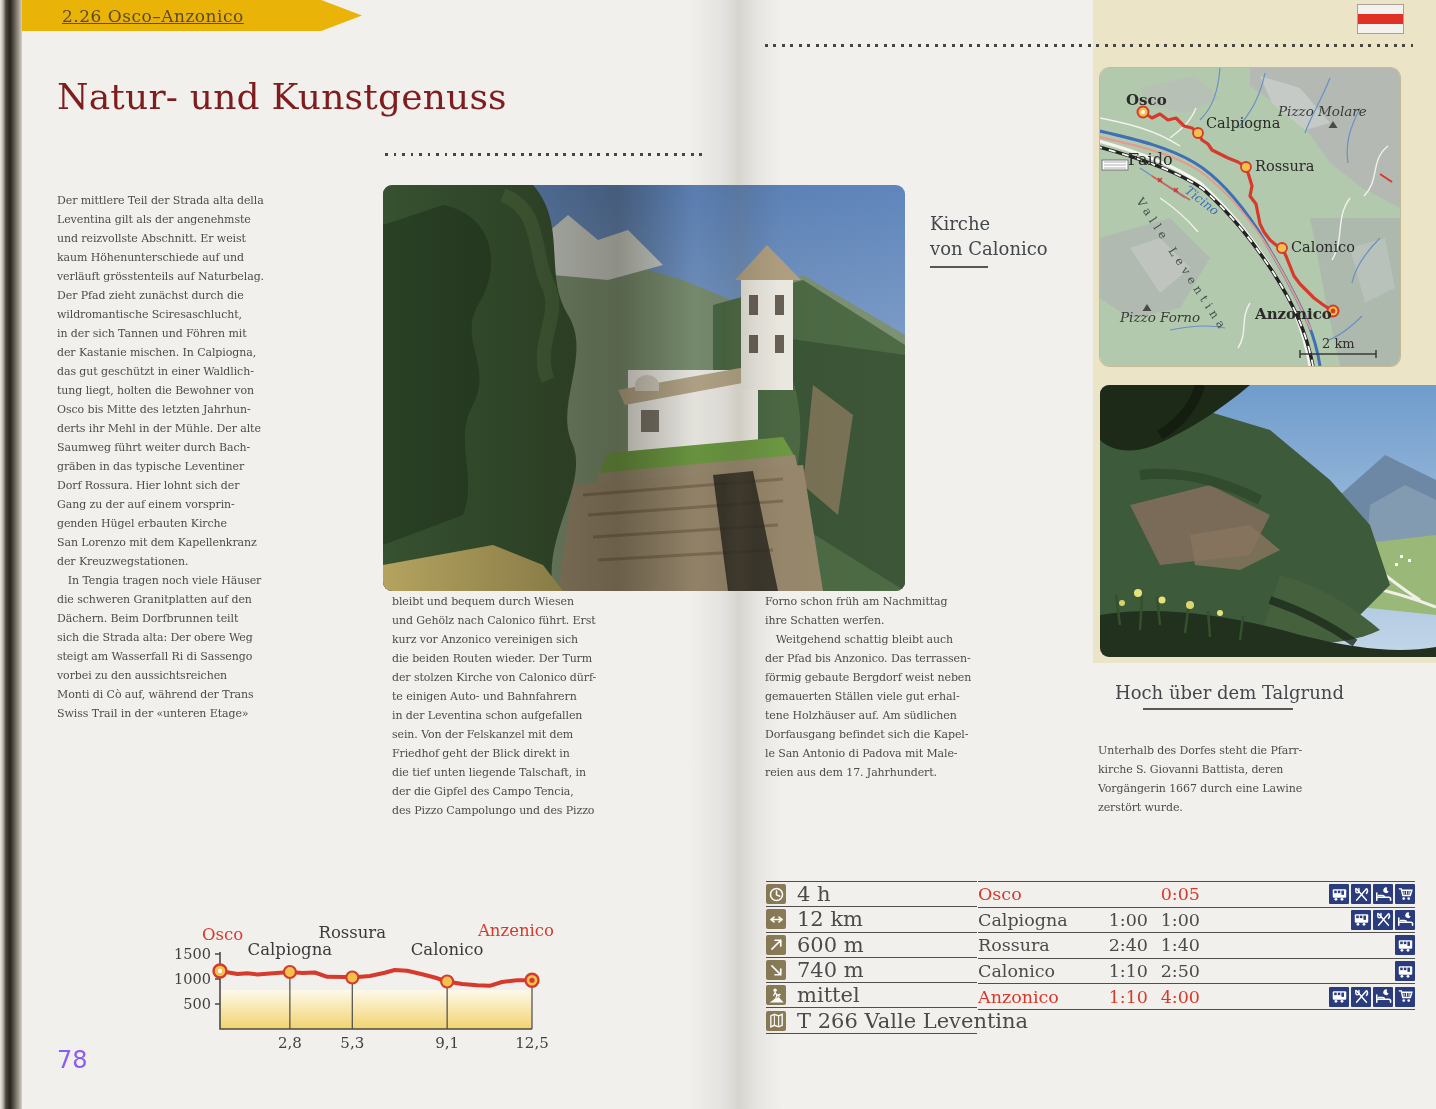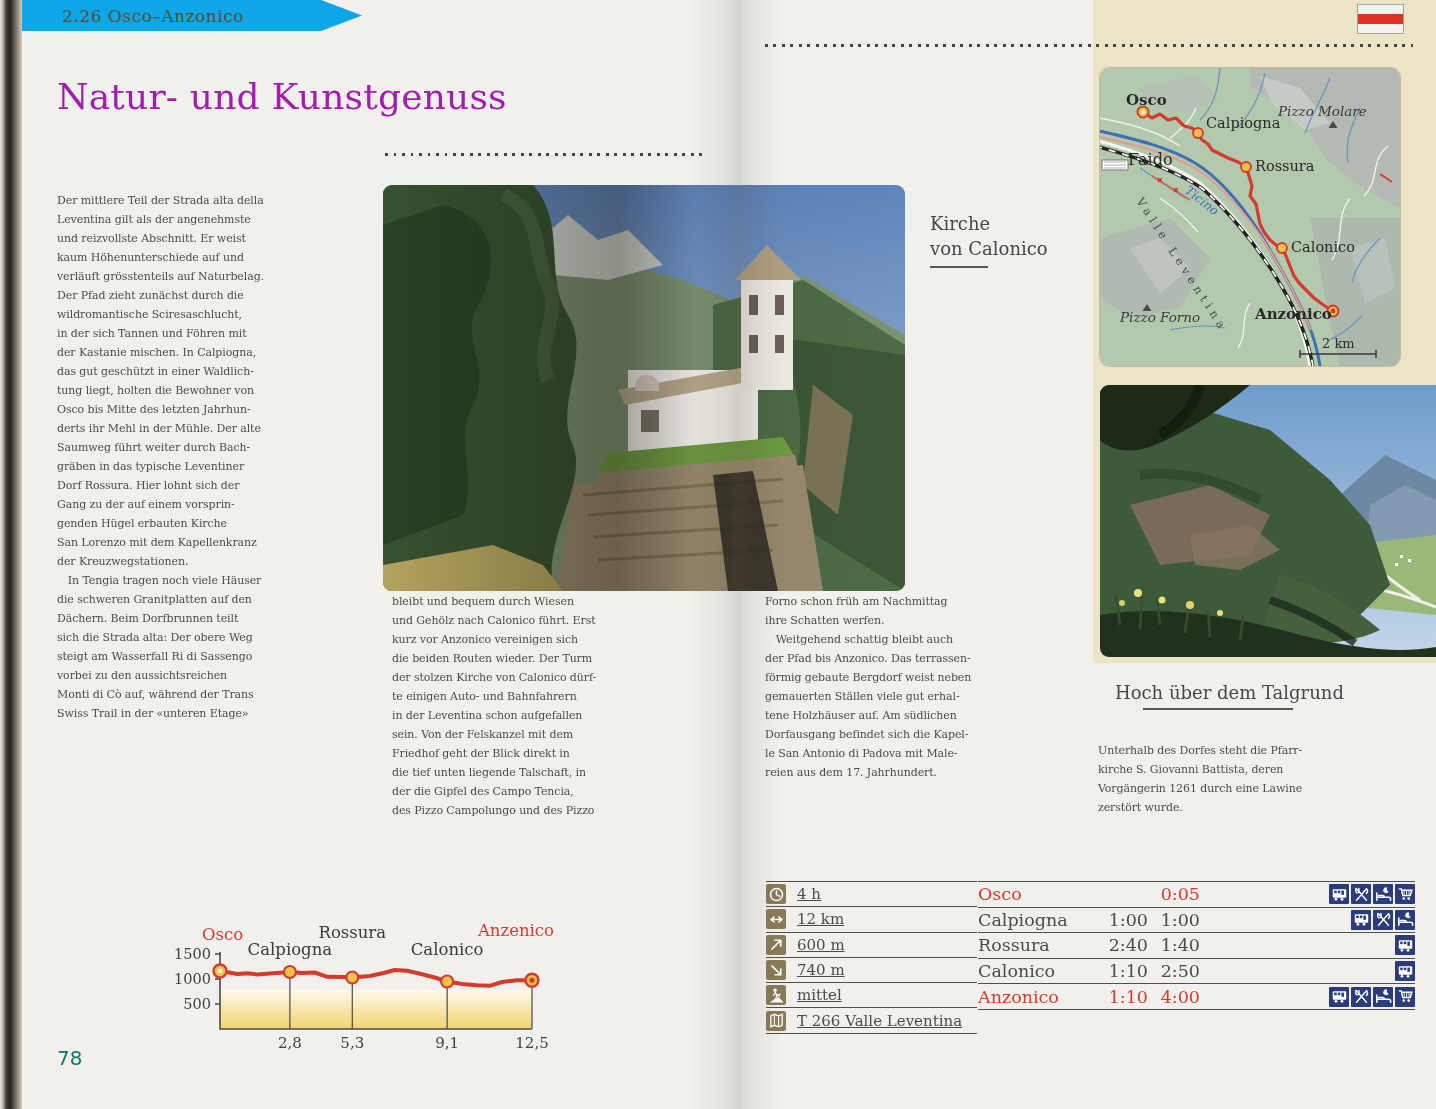--- a/index.html
+++ b/index.html
@@ -3,52 +3,52 @@
 <meta charset="utf-8">
 <style>
   html,body{margin:0;padding:0;background:#888;}
   .sheet{position:relative;width:1436px;height:1109px;background:#f1f0ed;overflow:hidden;
          font-family:"DejaVu Serif",serif;color:#4b4b4b;}
   .book-edge{position:absolute;left:0;top:0;width:22px;height:100%;
     background:linear-gradient(90deg,#eceae4 0px,#b9b4aa 3px,#4a443c 6px,#26221c 10px,#6b655a 15px,#a79f92 19px,#d5d0c6 22px);}
   .gutter{position:absolute;left:688px;top:0;width:94px;height:100%;pointer-events:none;z-index:40;
     background:linear-gradient(90deg,rgba(0,0,0,0) 0%,rgba(0,0,0,0.06) 38%,rgba(80,70,50,0.16) 54%,rgba(0,0,0,0.05) 72%,rgba(0,0,0,0) 100%);}
   .cream-panel{position:absolute;left:1093px;top:0;width:343px;height:663px;background:#ece4c6;}
-  .route-tab{position:absolute;left:22px;top:0;width:340px;height:31px;background:#0ea5e9;
-    clip-path:polygon(0 0,88% 0,100% 50%,88% 100%,0 100%);display:flex;align-items:center;}
+  .route-tab{position:absolute;left:22px;top:0;width:340px;height:31px;background:#eab308;
+    clip-path:polygon(0 0,88% 0,100% 50%,88% 100%,0 100%);display:flex;align-items:center;text-decoration:underline;}
   .route-tab span{font-size:17px;color:#5d4a26;padding-left:40px;letter-spacing:0.5px;}
-  .page-title{position:absolute;left:57px;top:76px;font-size:36px;color:#a21caf;letter-spacing:0.2px;}
+  .page-title{position:absolute;left:57px;top:76px;font-size:36px;color:#7f1d1d;letter-spacing:0.2px;}
   .dotted{position:absolute;height:3px;
     background-image:repeating-linear-gradient(90deg,#474742 0px,#474742 2.6px,transparent 2.6px,transparent 8.5px);}
   .dot-left{left:385px;top:153px;width:318px;}
   .dot-right{left:765px;top:44px;width:648px;z-index:5;}
   .bodytext{position:absolute;font-size:11px;line-height:19px;color:#4c4c4c;white-space:pre-line;letter-spacing:-0.1px;}
   .col1{left:57px;top:191px;width:330px;}
   .col2{left:392px;top:592px;width:330px;}
   .col3{left:765px;top:592px;width:330px;}
   .sidebar-text{left:1098px;top:741px;width:330px;}
   .caption{position:absolute;font-size:18px;line-height:25px;color:#44484c;white-space:pre-line;}
   .cap-rule{position:absolute;height:1.5px;background:#55575a;}
   .photo{position:absolute;overflow:hidden;border-radius:9px;z-index:2;}
   .photo svg{display:block;}
   .map-box{position:absolute;left:1100px;top:68px;width:300px;height:298px;border-radius:10px;overflow:hidden;z-index:3;
     box-shadow:0 0 0 1px rgba(150,135,90,0.45);}
   .flag{position:absolute;left:1357px;top:4px;width:47px;height:30px;background:#f4f2ee;border:1px solid #a9a193;
     box-sizing:border-box;display:flex;flex-direction:column;z-index:5;}
   .flag .band{flex:1;}
   .flag .red{background:#e03127;flex:1.1;}
-  .pagenum{position:absolute;font-family:"DejaVu Sans",sans-serif;font-size:20px;color:#0f766e;z-index:6;}
+  .pagenum{position:absolute;font-family:"DejaVu Sans",sans-serif;font-size:24px;color:#8b5cf6;z-index:6;}
   .chart-wrap{position:absolute;left:135px;top:922px;width:460px;height:145px;z-index:3;}
   .info-table{position:absolute;left:766px;top:881px;width:211px;z-index:3;}
   .info-row{display:flex;align-items:center;height:24.3px;border-top:1.5px solid #4f4f4d;}
   .info-row:last-child{border-bottom:1.5px solid #4f4f4d;}
   .sq-icon{width:20px;height:20px;border-radius:2px;display:flex;align-items:center;justify-content:center;flex:0 0 auto;}
   .sq-brown{background:#8a7b57;}
   .sq-blue{background:#2b3c7e;border-radius:1px;}
-  .info-row .lbl{font-size:15px;color:#4b4b4b;margin-left:11px;white-space:nowrap;text-decoration:underline;}
+  .info-row .lbl{font-size:21px;color:#4b4b4b;margin-left:11px;white-space:nowrap;}
   .timing-table{position:absolute;left:978px;top:881px;width:437px;z-index:3;}
   .timing-row{display:flex;align-items:center;height:24.6px;border-top:1.5px solid #4f4f4d;font-size:17.5px;}
   .timing-row:last-child{border-bottom:1.5px solid #4f4f4d;}
   .timing-row .nm{width:118px;color:#4b4b4b;white-space:nowrap;}
   .timing-row .t1{width:52px;text-align:right;color:#4b4b4b;}
   .timing-row .t2{width:52px;text-align:right;color:#4b4b4b;}
   .timing-row .ics{margin-left:auto;display:flex;gap:2px;}
   .timing-row.red .nm,.timing-row.red .t1,.timing-row.red .t2{color:#d8392b;}
 </style>
 </head>
@@ -253,21 +253,21 @@
   Weitgehend schattig bleibt auch
 der Pfad bis Anzonico. Das terrassen-
 förmig gebaute Bergdorf weist neben
 gemauerten Ställen viele gut erhal-
 tene Holzhäuser auf. Am südlichen
 Dorfausgang befindet sich die Kapel-
 le San Antonio di Padova mit Male-
 reien aus dem 17. Jahrhundert.</div>
   <div class="bodytext sidebar-text">Unterhalb des Dorfes steht die Pfarr-
 kirche S. Giovanni Battista, deren
-Vorgängerin 1261 durch eine Lawine
+Vorgängerin 1667 durch eine Lawine
 zerstört wurde.</div>
   <div class="pagenum" style="left:1458px;top:1046px;">79</div>
 
   <div class="chart-wrap">
     <svg id="profile-svg" width="460" height="145" viewBox="0 0 460 145">
         <defs>
           <linearGradient id="band" x1="0" y1="0" x2="0" y2="1">
             <stop offset="0" stop-color="#fdf9ea"></stop>
             <stop offset="1" stop-color="#f2d36e"></stop>
           </linearGradient>

